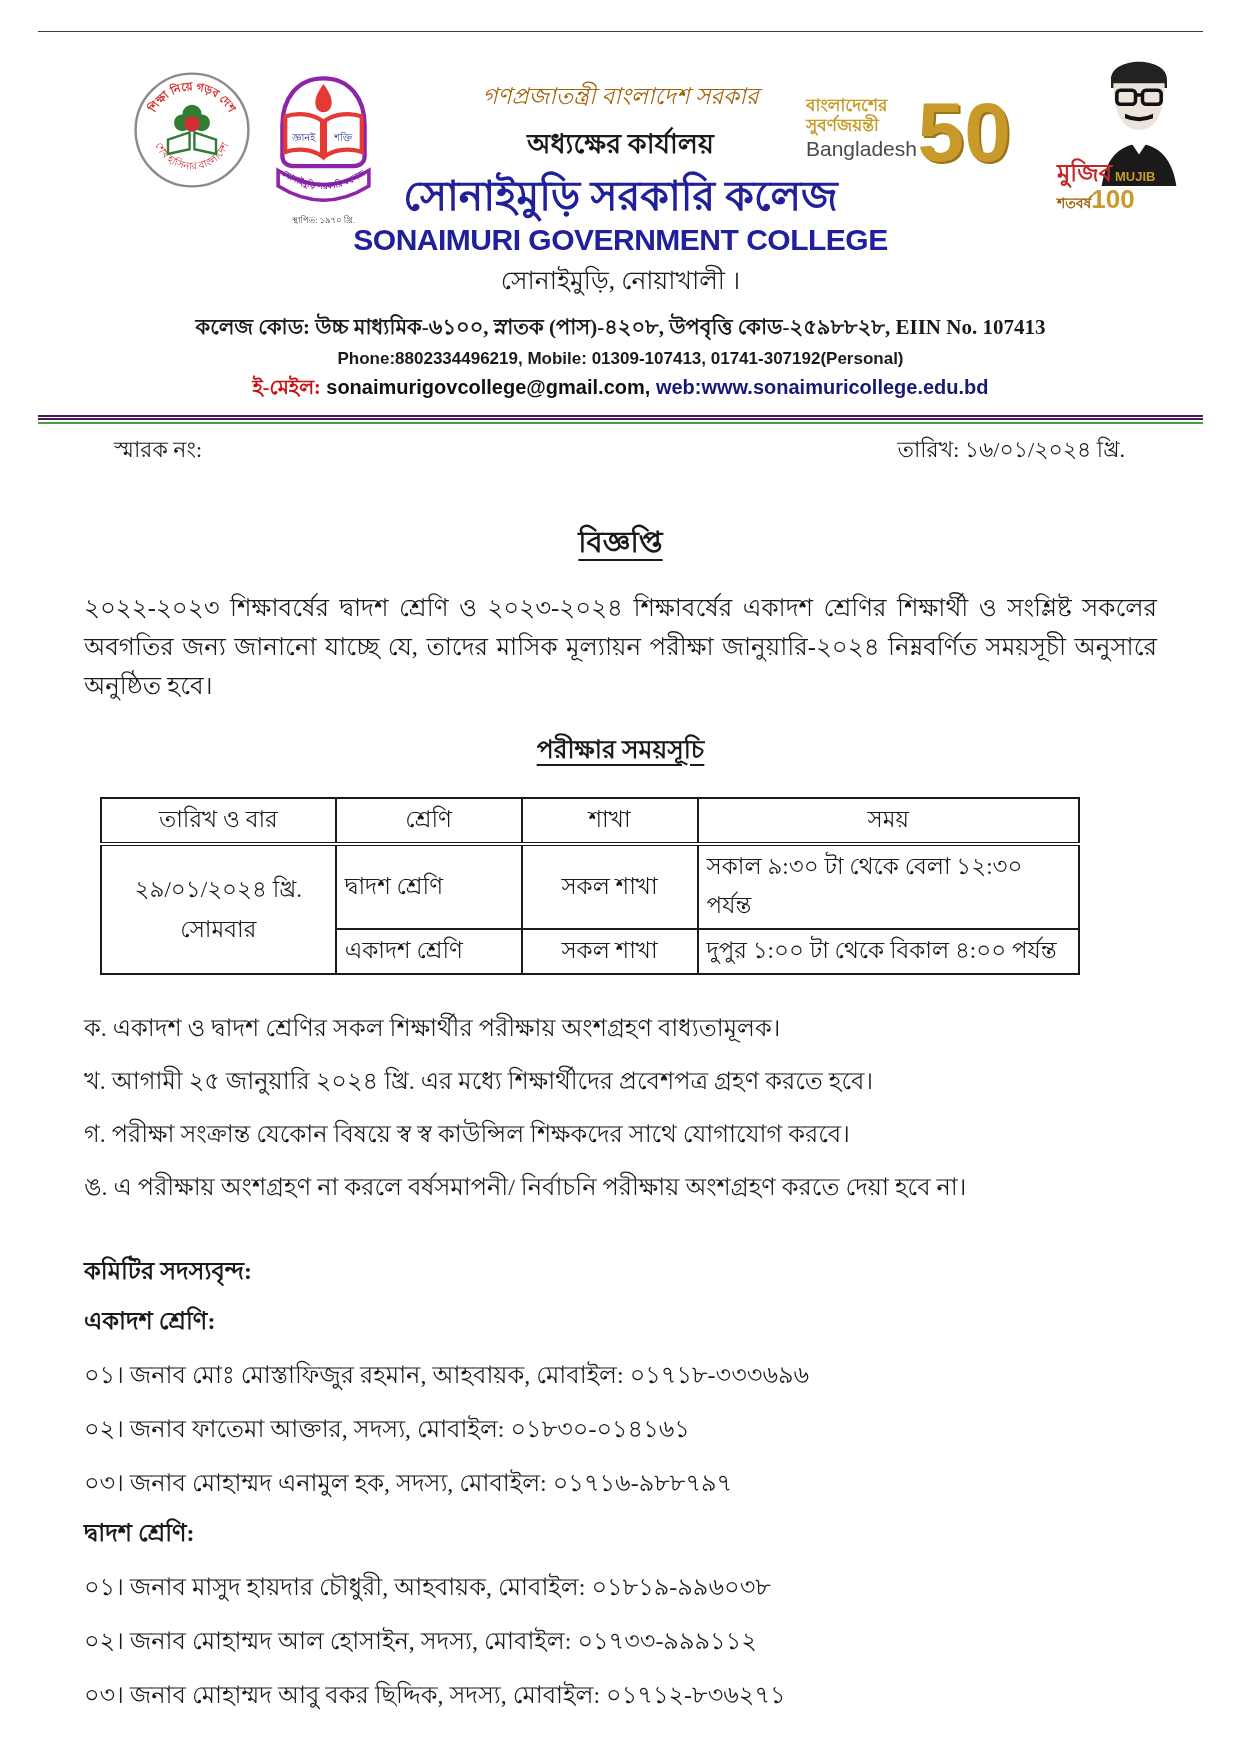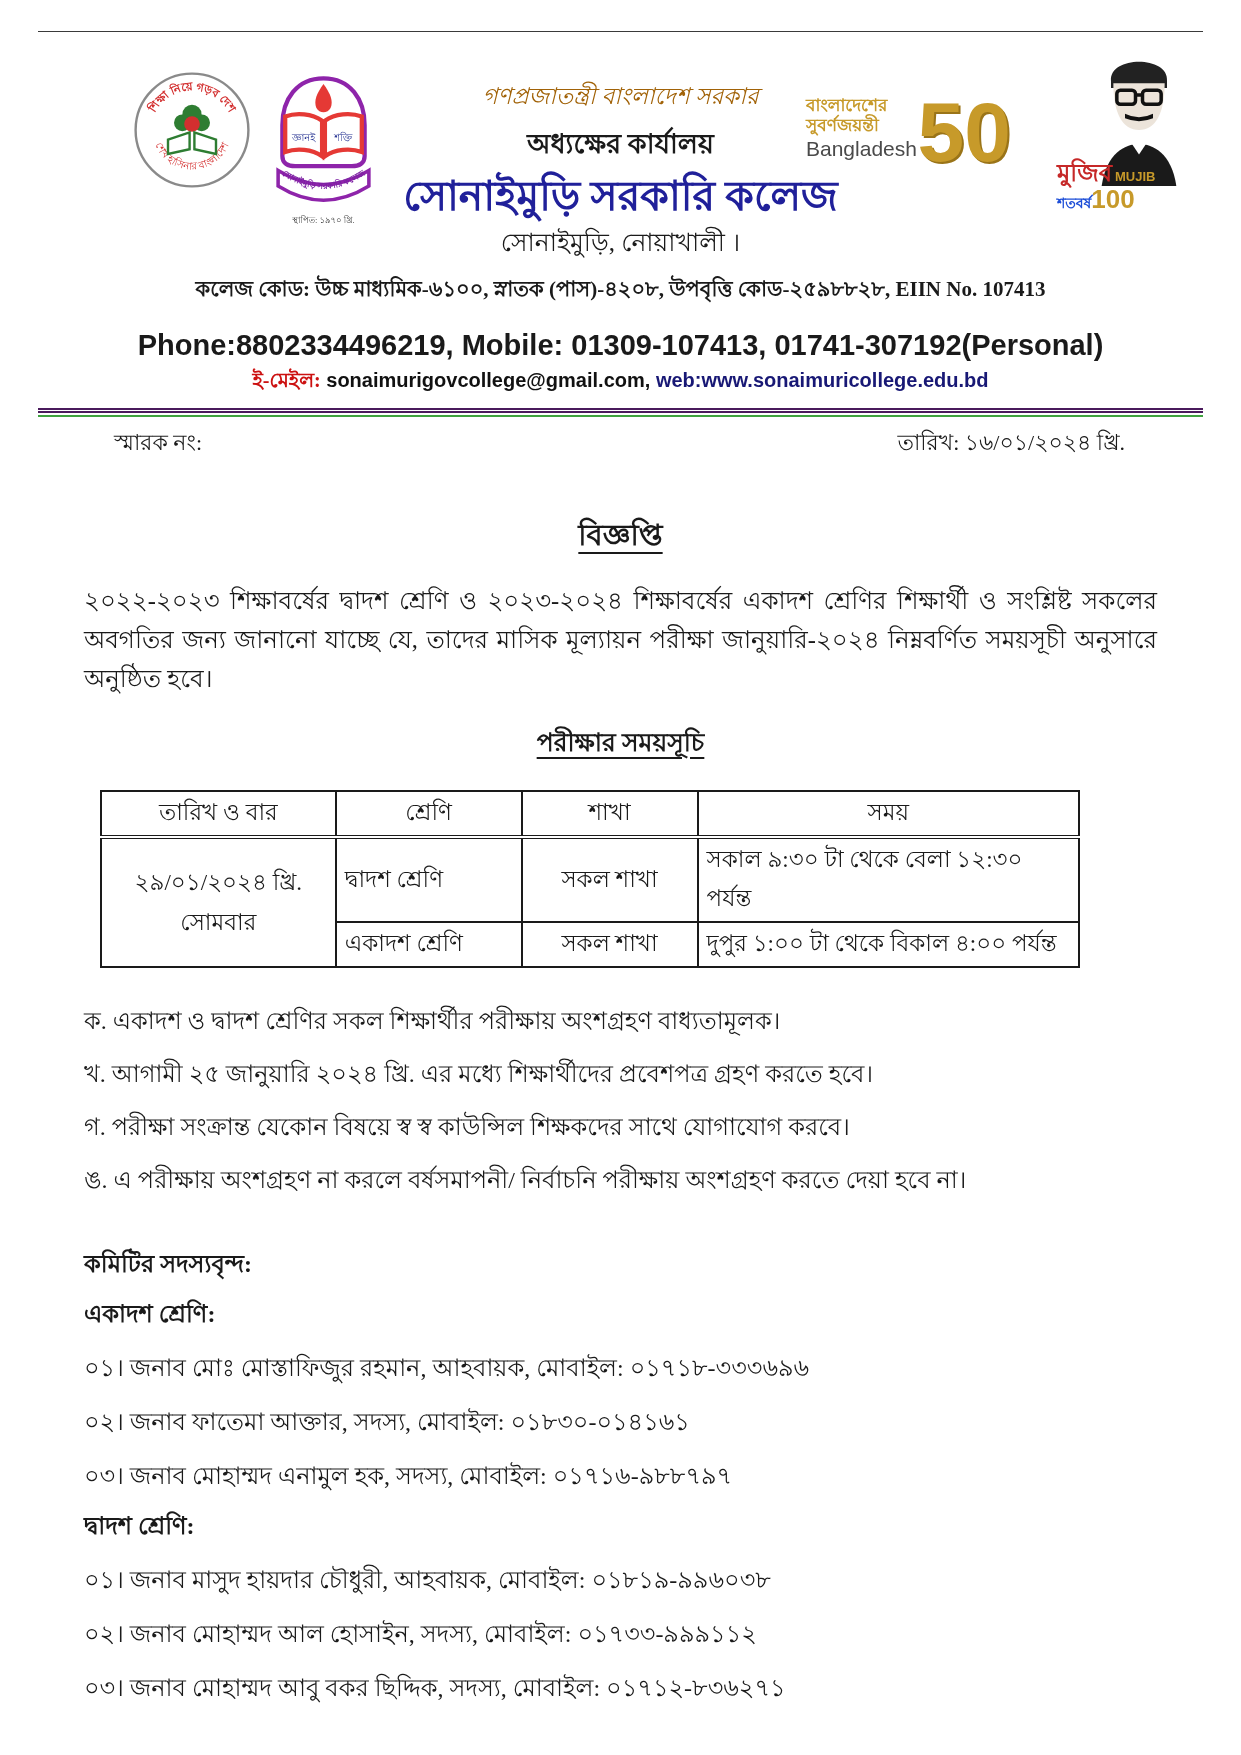--- a/index.html
+++ b/index.html
@@ -27,39 +27,39 @@
   .top-line{position:absolute;left:38px;right:38px;top:31px;border-top:1.5px solid #3a3a3a;}
 
   
   .header{position:relative;text-align:center;padding-top:50px;}
   .h-govt{font-size:23px;color:#a16207;font-style:italic;}
   .h-office{font-size:27px;font-weight:bold;margin-top:6px;}
   .h-college-bn{font-size:41px;font-weight:bold;color:var(--college-blue);margin-top:6px;line-height:1.1;}
   .h-college-en{font-size:30px;font-weight:bold;color:var(--college-blue);font-family:var(--sans-font);letter-spacing:-0.5px;margin-top:4px;}
   .h-address{font-size:25px;margin-top:4px;}
   .h-code{font-size:21px;font-weight:bold;margin-top:7px;text-align:center;}
-  .h-phone{font-size:29px;font-weight:bold;font-family:var(--sans-font);margin-top:21px;}
+  .h-phone{font-size:17px;font-weight:bold;font-family:var(--sans-font);margin-top:3px;}
   .h-email{font-size:20px;font-weight:bold;font-family:var(--sans-font);margin-top:3px;}
   .h-email .lbl{color:var(--label-red);font-family:var(--bn-font);}
   .h-email .val{color:#111;}
   .h-email .web{color:var(--web-navy);}
 
   
   .logo-ministry{position:absolute;left:48px;top:42px;width:120px;height:120px;}
   .logo-college{position:absolute;left:182px;top:46px;width:115px;height:156px;}
   .bd50{position:absolute;left:722px;top:68px;width:205px;height:130px;text-align:left;}
   .bd50-l1,.bd50-l2{font-size:17px;font-weight:bold;color:#c79a2a;line-height:1.15;}
   .bd50-l3{font-size:21px;color:#4a4a4a;font-family:var(--sans-font);margin-top:2px;}
   .bd50-num{position:absolute;right:0;top:-6px;font-size:84px;line-height:1;font-weight:bold;color:#c79a2a;font-family:var(--sans-font);text-shadow:2px 2px 0 #9a7418;}
   .mujib{position:absolute;left:945px;top:18px;width:180px;height:175px;}
   .mujib svg{position:absolute;right:10px;top:0;width:120px;height:140px;}
   .mujib-text{position:absolute;left:28px;bottom:8px;white-space:nowrap;text-align:left;line-height:1.05;}
   .mj-bn{color:#c62828;font-weight:bold;font-size:24px;}
   .mj-en{color:#c79a2a;font-weight:bold;font-size:13px;font-family:var(--sans-font);margin-left:3px;}
-  .mj-cent{color:#1d4ed8;font-weight:bold;font-size:14px;}
+  .mj-cent{color:#a16207;font-weight:bold;font-size:14px;}
   .mj-100{color:#c79a2a;font-weight:bold;font-size:26px;font-family:var(--sans-font);}
 
   
   .rules{margin:10px -46px 0 -46px;}
   .rule-purple{border-top:5px double var(--rule-purple);}
   .rule-green{border-top:2.5px solid var(--rule-green);margin-top:2px;}
 
   
   .memo-row{display:flex;justify-content:space-between;font-size:22px;margin-top:8px;padding:0 32px 0 30px;}
 
@@ -150,20 +150,21 @@
       </svg>
       <div class="mujib-text">
         <span class="mj-bn">মুজিব</span><span class="mj-en">MUJIB</span><br>
         <span class="mj-cent">শতবর্ষ</span><span class="mj-100">100</span>
       </div>
     </div>
 
     <div class="h-govt">গণপ্রজাতন্ত্রী বাংলাদেশ সরকার</div>
     <div class="h-office">অধ্যক্ষের কার্যালয়</div>
     <div class="h-college-bn">সোনাইমুড়ি সরকারি কলেজ</div>
+    <div class="h-college-en">SONAIMURI GOVERNMENT COLLEGE</div>
     <div class="h-address">সোনাইমুড়ি, নোয়াখালী ।</div>
     <div class="h-code">কলেজ কোড: উচ্চ মাধ্যমিক-৬১০০, স্নাতক (পাস)-৪২০৮, উপবৃত্তি কোড-২৫৯৮৮২৮, EIIN No. 107413</div>
     <div class="h-phone">Phone:8802334496219, Mobile: 01309-107413, 01741-307192(Personal)</div>
     <div class="h-email">
       <span class="lbl">ই-মেইল:</span>
       <span class="val">sonaimurigovcollege@gmail.com</span><span class="val">, </span><span class="web">web:www.sonaimuricollege.edu.bd</span>
     </div>
   </div>
 
   <div class="rules">

